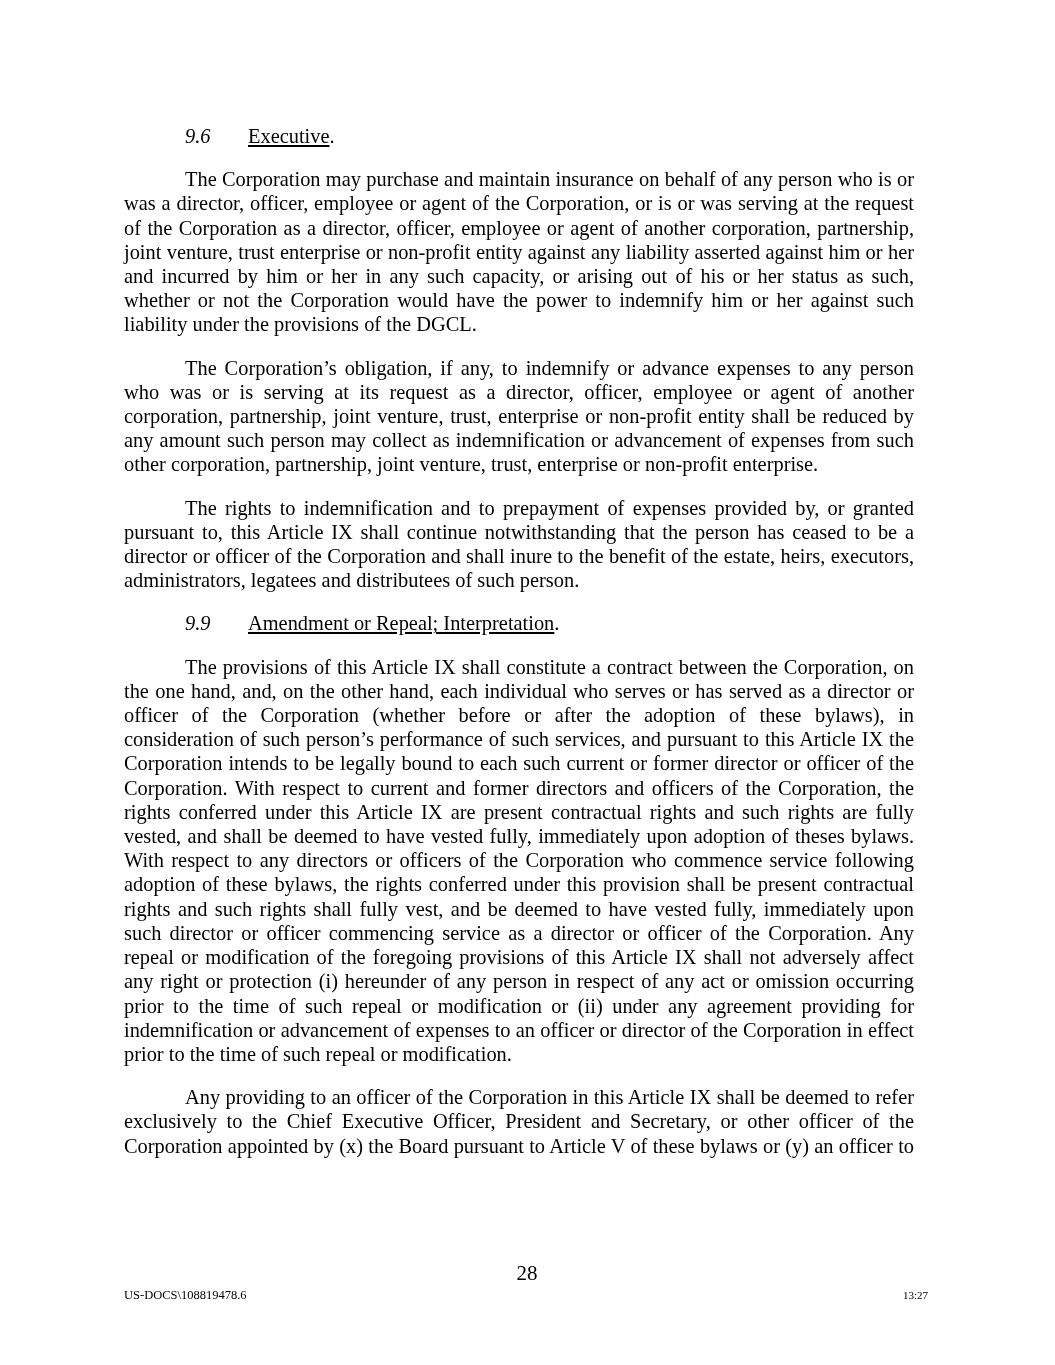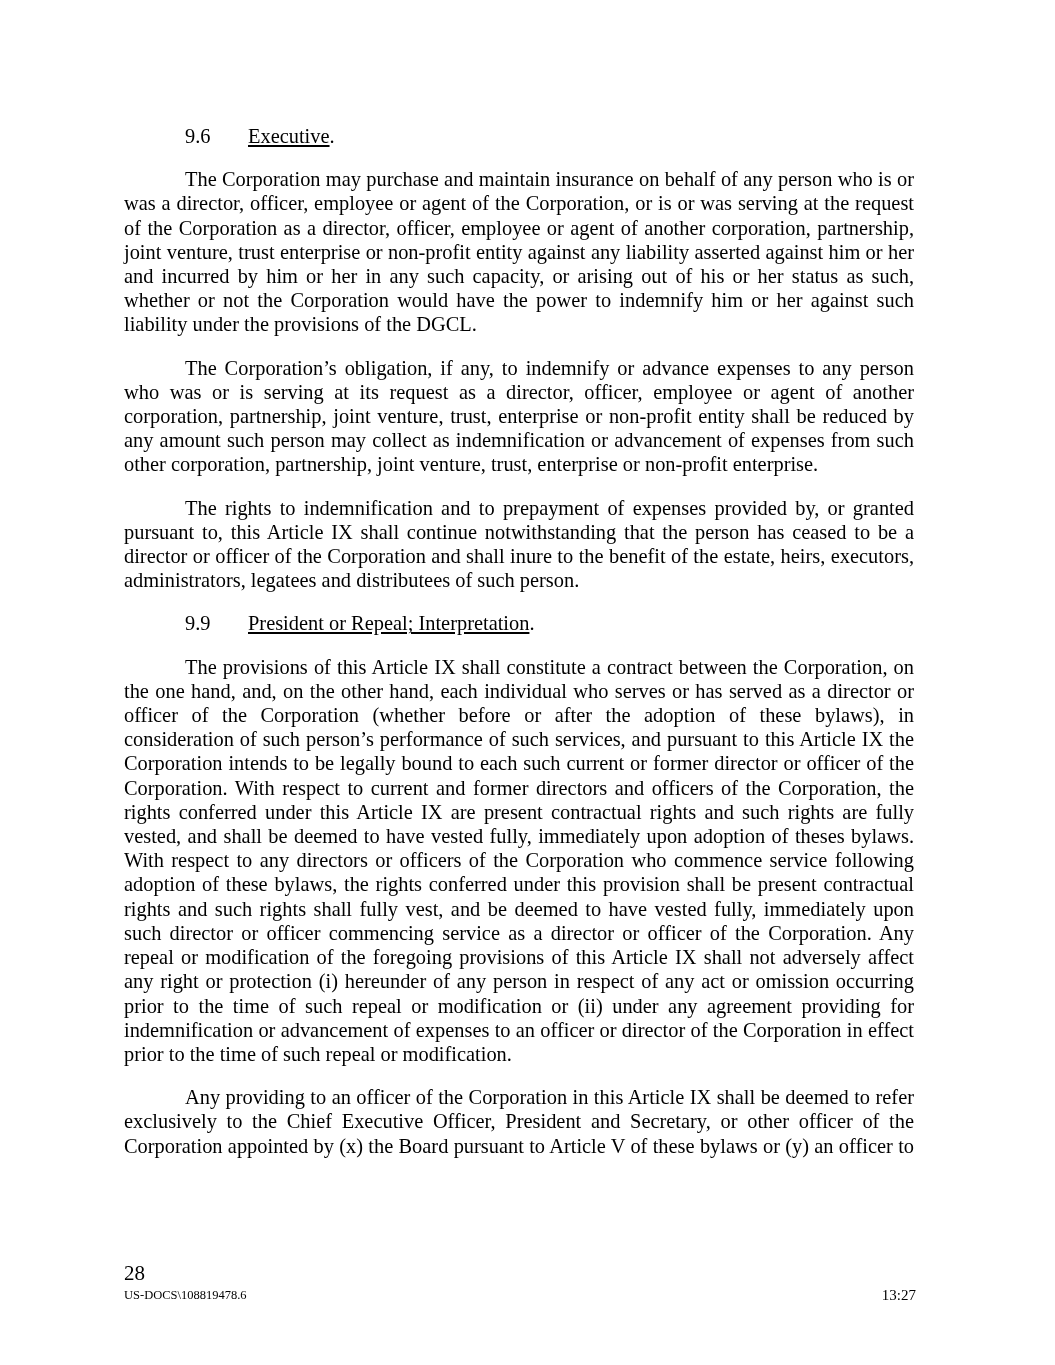--- a/index.html
+++ b/index.html
@@ -22,75 +22,77 @@
     font-size: 20.4px;
     line-height: 24.2px;
     font-weight: 400;
     margin: 0 0 19px 0;
     padding-left: 61px;
     white-space: nowrap;
   }
   .sec-heading .num {
     display: inline-block;
     min-width: 63px;
+    font-style: italic;
   }
   .sec-heading .title {
     text-decoration: underline;
     text-underline-offset: 2px;
   }
   .para {
     font-size: 20.4px;
     line-height: 24.2px;
     text-align: justify;
     text-indent: 61px;
     margin: 0 16px 19px 0;
   }
   .para.cont-next-page {
     text-align-last: justify;
   }
   .page-num {
     position: absolute;
     top: 1261px;
     left: 124px;
     width: 806px;
+    text-align: center;
     font-size: 21px;
     line-height: 24px;
   }
   .footer-left {
     position: absolute;
     left: 124px;
     top: 1288px;
     font-size: 12.5px;
     line-height: 14px;
   }
   .footer-right {
     position: absolute;
-    right: 139px;
+    right: 127px;
     top: 1288px;
-    font-size: 15px;
+    font-size: 11px;
     line-height: 14px;
   }
 </style>
 </head>
 <body>
 
 <div class="page">
   <div class="content">
 
     <h2 class="sec-heading"><span class="num">9.6</span><span class="title">Executive</span><span>.</span></h2>
 
     <p class="para">The Corporation may purchase and maintain insurance on behalf of any person who is or was a director, officer, employee or agent of the Corporation, or is or was serving at the request of the Corporation as a director, officer, employee or agent of another corporation, partnership, joint venture, trust enterprise or non-profit entity against any liability asserted against him or her and incurred by him or her in any such capacity, or arising out of his or her status as such, whether or not the Corporation would have the power to indemnify him or her against such liability under the provisions of the DGCL.</p>
 
 
     <p class="para">The Corporation’s obligation, if any, to indemnify or advance expenses to any person who was or is serving at its request as a director, officer, employee or agent of another corporation, partnership, joint venture, trust, enterprise or non-profit entity shall be reduced by any amount such person may collect as indemnification or advancement of expenses from such other corporation, partnership, joint venture, trust, enterprise or non-profit enterprise.</p>
 
 
     <p class="para">The rights to indemnification and to prepayment of expenses provided by, or granted pursuant to, this Article IX shall continue notwithstanding that the person has ceased to be a director or officer of the Corporation and shall inure to the benefit of the estate, heirs, executors, administrators, legatees and distributees of such person.</p>
 
-    <h2 class="sec-heading"><span class="num">9.9</span><span class="title">President or Repeal; Interpretation</span><span>.</span></h2>
+    <h2 class="sec-heading"><span class="num">9.9</span><span class="title">Amendment or Repeal; Interpretation</span><span>.</span></h2>
 
     <p class="para">The provisions of this Article IX shall constitute a contract between the Corporation, on the one hand, and, on the other hand, each individual who serves or has served as a director or officer of the Corporation (whether before or after the adoption of these bylaws), in consideration of such person’s performance of such services, and pursuant to this Article IX the Corporation intends to be legally bound to each such current or former director or officer of the Corporation. With respect to current and former directors and officers of the Corporation, the rights conferred under this Article IX are present contractual rights and such rights are fully vested, and shall be deemed to have vested fully, immediately upon adoption of theses bylaws. With respect to any directors or officers of the Corporation who commence service following adoption of these bylaws, the rights conferred under this provision shall be present contractual rights and such rights shall fully vest, and be deemed to have vested fully, immediately upon such director or officer commencing service as a director or officer of the Corporation. Any repeal or modification of the foregoing provisions of this Article IX shall not adversely affect any right or protection (i) hereunder of any person in respect of any act or omission occurring prior to the time of such repeal or modification or (ii) under any agreement providing for indemnification or advancement of expenses to an officer or director of the Corporation in effect prior to the time of such repeal or modification.</p>
 
     <p class="para cont-next-page">Any providing to an officer of the Corporation in this Article IX shall be deemed to refer exclusively to the Chief Executive Officer, President and Secretary, or other officer of the Corporation appointed by (x) the Board pursuant to Article V of these bylaws or (y) an officer to</p>
 
   </div>
 
   <div class="page-num">28</div>
 
   <div class="footer-left">US-DOCS\108819478.6</div>

